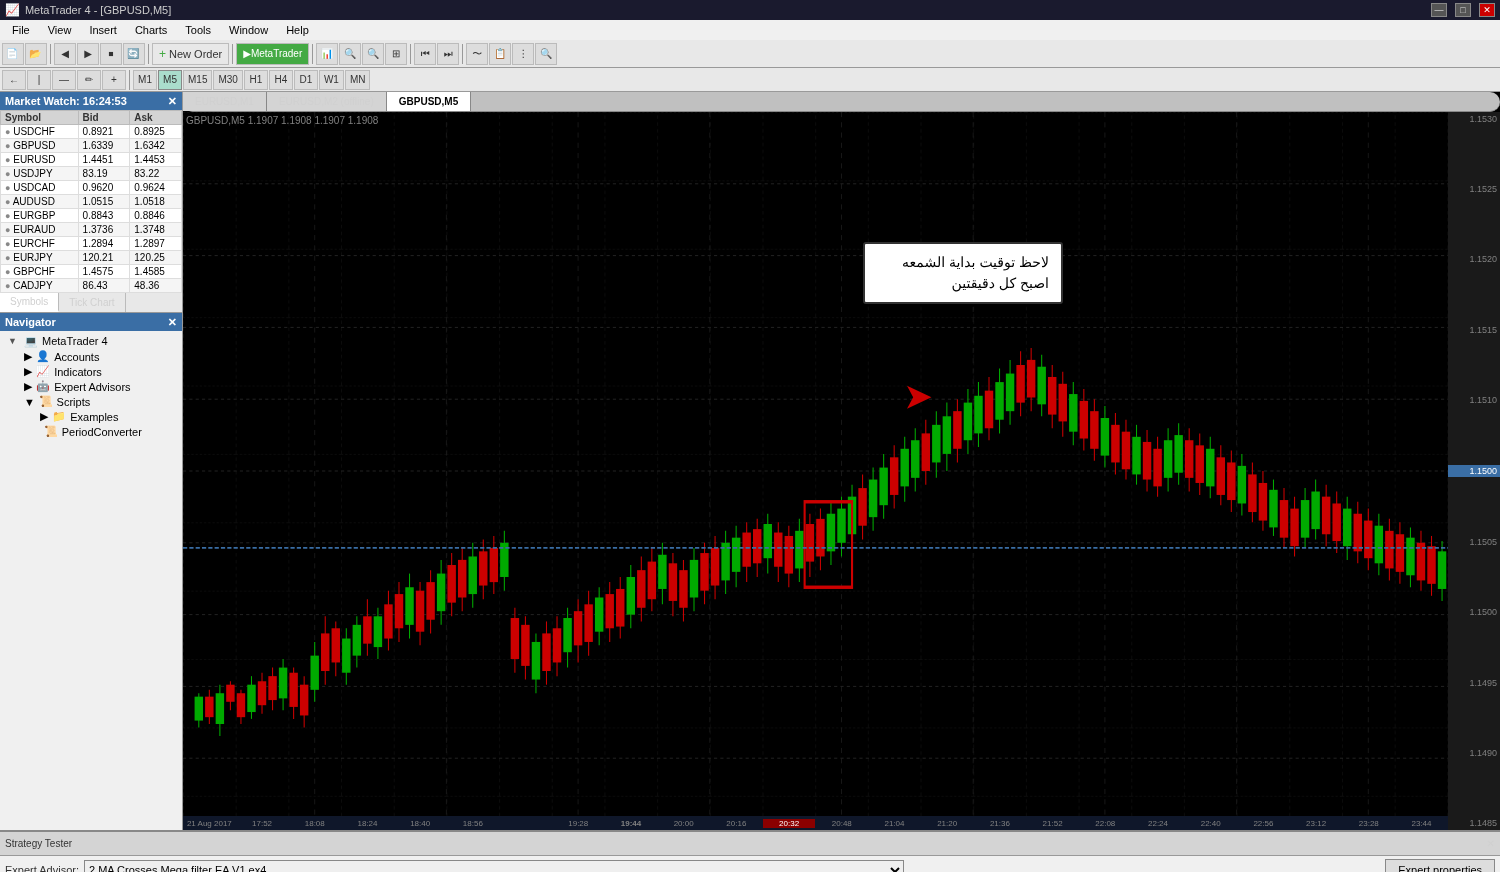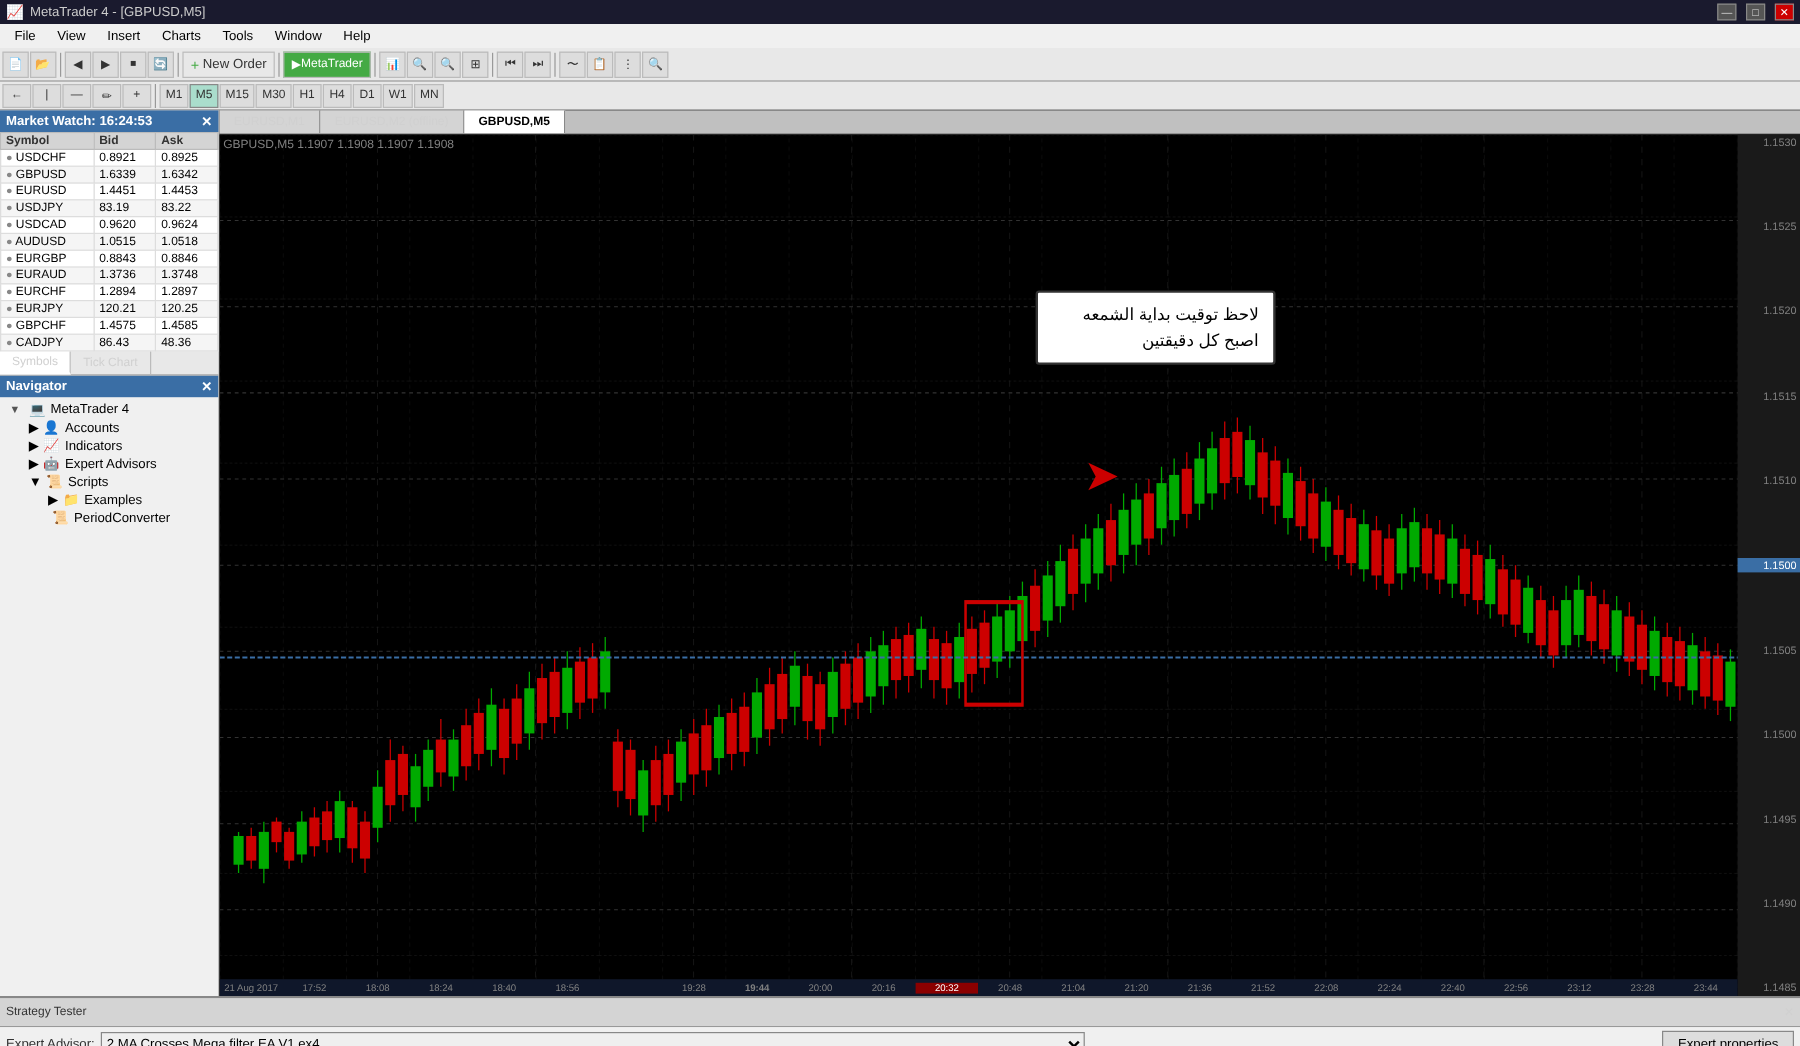--- a/index.html
+++ b/index.html
@@ -49,21 +49,21 @@
     .nav-header { height: 18px; background: #3a6ea5; color: #fff; display: flex; align-items: center; justify-content: space-between; padding: 0 5px; font-size: 11px; font-weight: bold; }
     .nav-tree { padding: 2px 0; font-size: 11px; color: #000; }
     .nav-item { padding: 1px 4px 1px 8px; display: flex; align-items: center; gap: 4px; cursor: pointer; }
     .nav-item .expand { width: 12px; font-size: 9px; color: #555; }
     .nav-item .icon { width: 14px; height: 14px; display: inline-flex; align-items: center; justify-content: center; }
     .nav-sub { padding-left: 20px; }
     .nav-sub-item { padding: 1px 4px; display: flex; align-items: center; gap: 4px; cursor: pointer; }
 
     
     .chart-area { flex: 1; display: flex; flex-direction: column; background: #000; }
-    .chart-tabs { height: 20px; background: #c0c0c0; display: flex; align-items: center; border-bottom: 1px solid #888; }
+    .chart-tabs { height: 20px; background: #c0c0c0; display: flex; align-items: center; border-bottom: 1px solid #888; border-radius: 10px; }
     .chart-tab { padding: 2px 12px; font-size: 10px; cursor: pointer; background: #d4d4d4; border-right: 1px solid #888; height: 100%; display: flex; align-items: center; }
     .chart-tab.active { background: #fff; color: #000; font-weight: bold; }
     .chart-canvas { flex: 1; background: #000; position: relative; overflow: hidden; }
     .chart-info { position: absolute; top: 3px; left: 3px; color: #808080; font-size: 10px; z-index: 10; }
     .price-scale { position: absolute; right: 0; top: 0; width: 52px; background: #1a1a1a; height: 100%; display: flex; flex-direction: column; justify-content: space-between; padding: 2px 0; }
     .price-label { color: #808080; font-size: 9px; text-align: right; padding-right: 3px; }
     .current-price { background: #3a6ea5; color: #fff; font-size: 9px; padding: 1px 3px; text-align: right; }
     .time-scale { height: 14px; background: #1a1a1a; display: flex; align-items: center; overflow: hidden; }
     .time-label { color: #808080; font-size: 8px; white-space: nowrap; flex: 1; text-align: center; }
 

